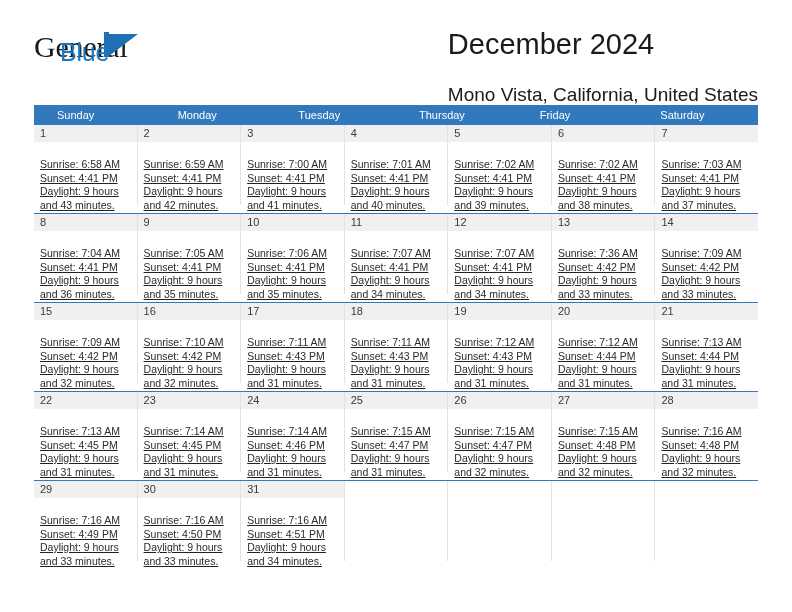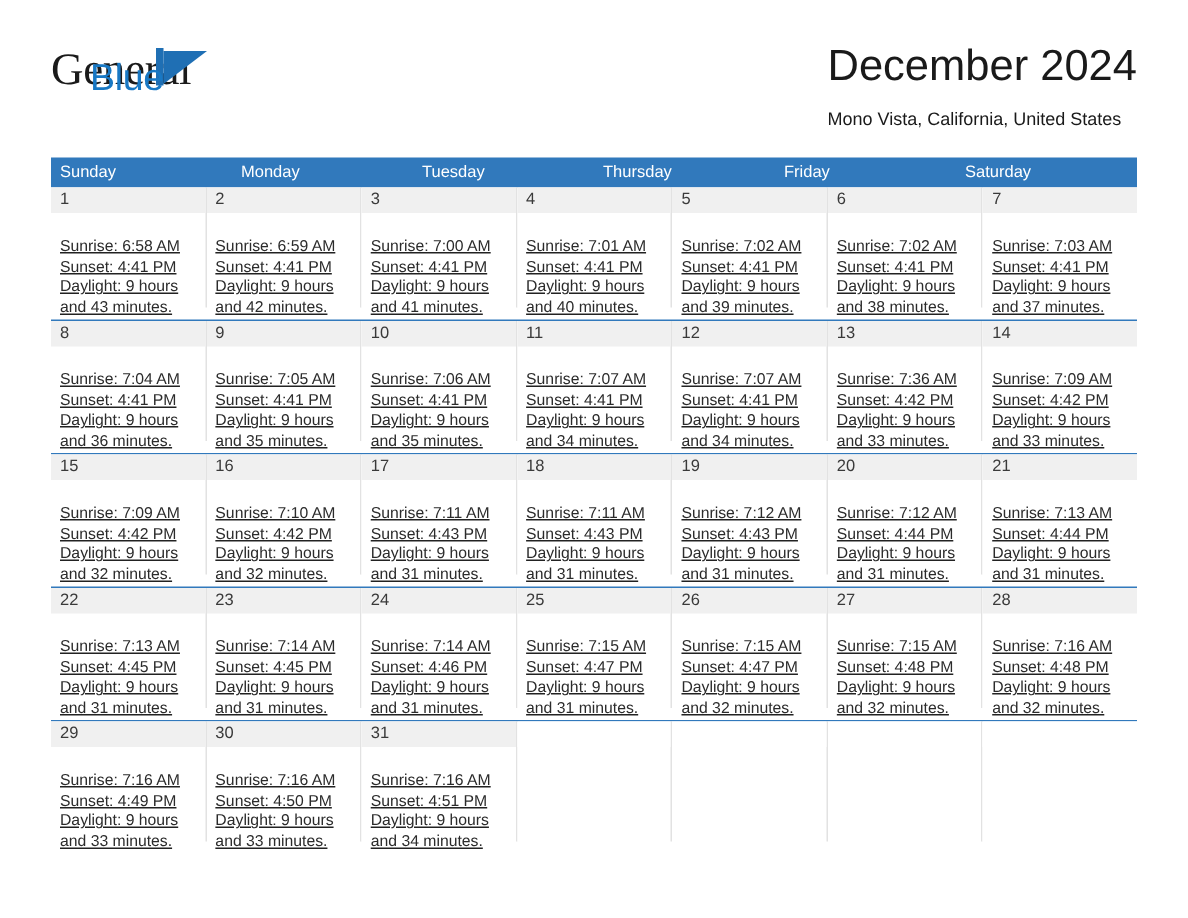--- a/index.html
+++ b/index.html
@@ -90,24 +90,24 @@
     text-align: left;
   }
   .cal-title {
     font-size: 29px;
     color: #1a1a1a;
     line-height: 36px;
     white-space: nowrap;
     font-family: "Liberation Sans", sans-serif;
   }
   .cal-subtitle {
-    font-size: 12px;
+    font-size: 19px;
     color: #1a1a1a;
     line-height: 22px;
-    margin-top: 6px;
+    margin-top: 22px;
     white-space: nowrap;
     font-family: "Liberation Sans", sans-serif;
   }
 
   
   .calendar {
     position: absolute;
     left: 34px;
     top: 105px;
     width: 724px;
@@ -116,21 +116,21 @@
   .dow-row {
     display: flex;
     background: #3179bc;
     height: 20px;
   }
   .dow-cell {
     flex: 1 1 0;
     color: #ffffff;
     font-size: 11px;
     line-height: 20px;
-    padding-left: 6px;
+    padding-left: 23px;
     box-sizing: border-box;
     white-space: nowrap;
     overflow: hidden;
   }
 
   .week-row {
     display: flex;
     margin-top: 8px;
     border-top: 1.5px solid #3179bc;
   }

